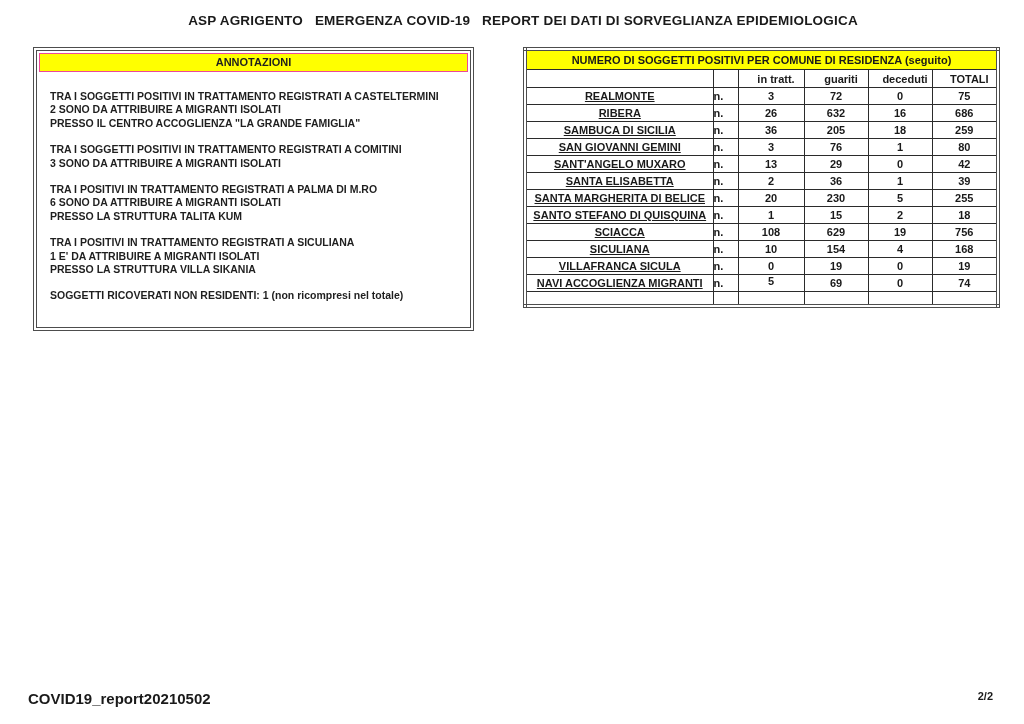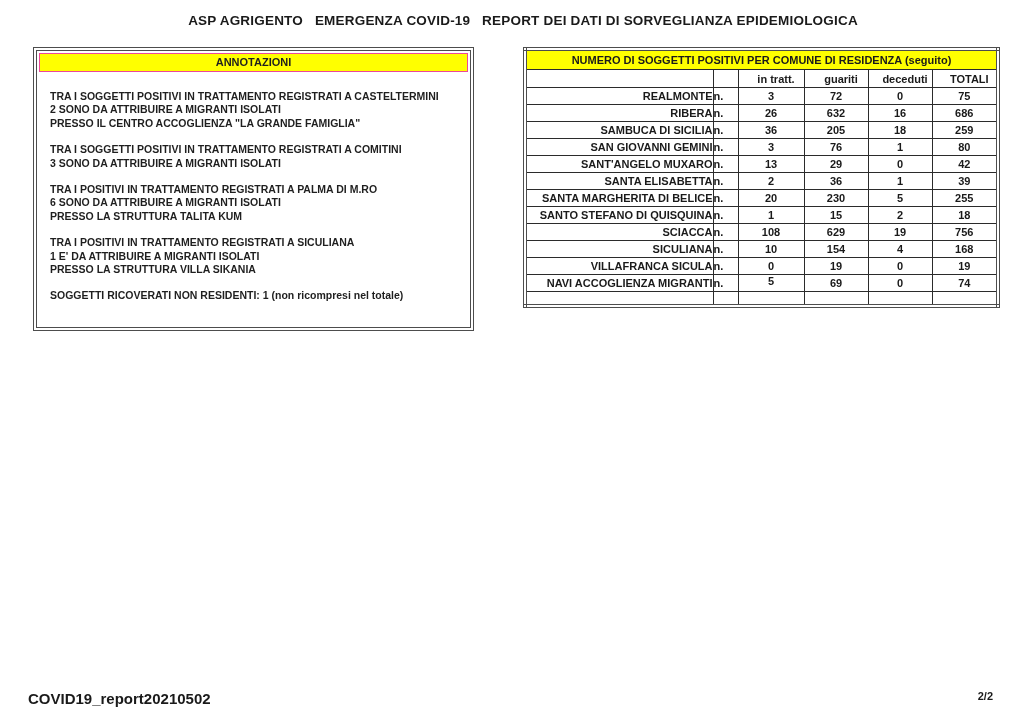--- a/index.html
+++ b/index.html
@@ -96,22 +96,23 @@
   tr.col-header-row td {
     height: 17px;
     text-align: center;
     font-size: 11px;
     padding-left: 10px;
   }
   tr.data-row td {
     height: 16px;
   }
   td.name-cell {
-    text-align: right;
+    text-align: center;
     padding-left: 3px;
+    text-decoration: underline;
   }
   td.n-cell {
     text-align: left;
     padding-left: 3px;
   }
   td.num-cell {
     text-align: center;
   }
   td.num-cell.raised {
     vertical-align: top;

